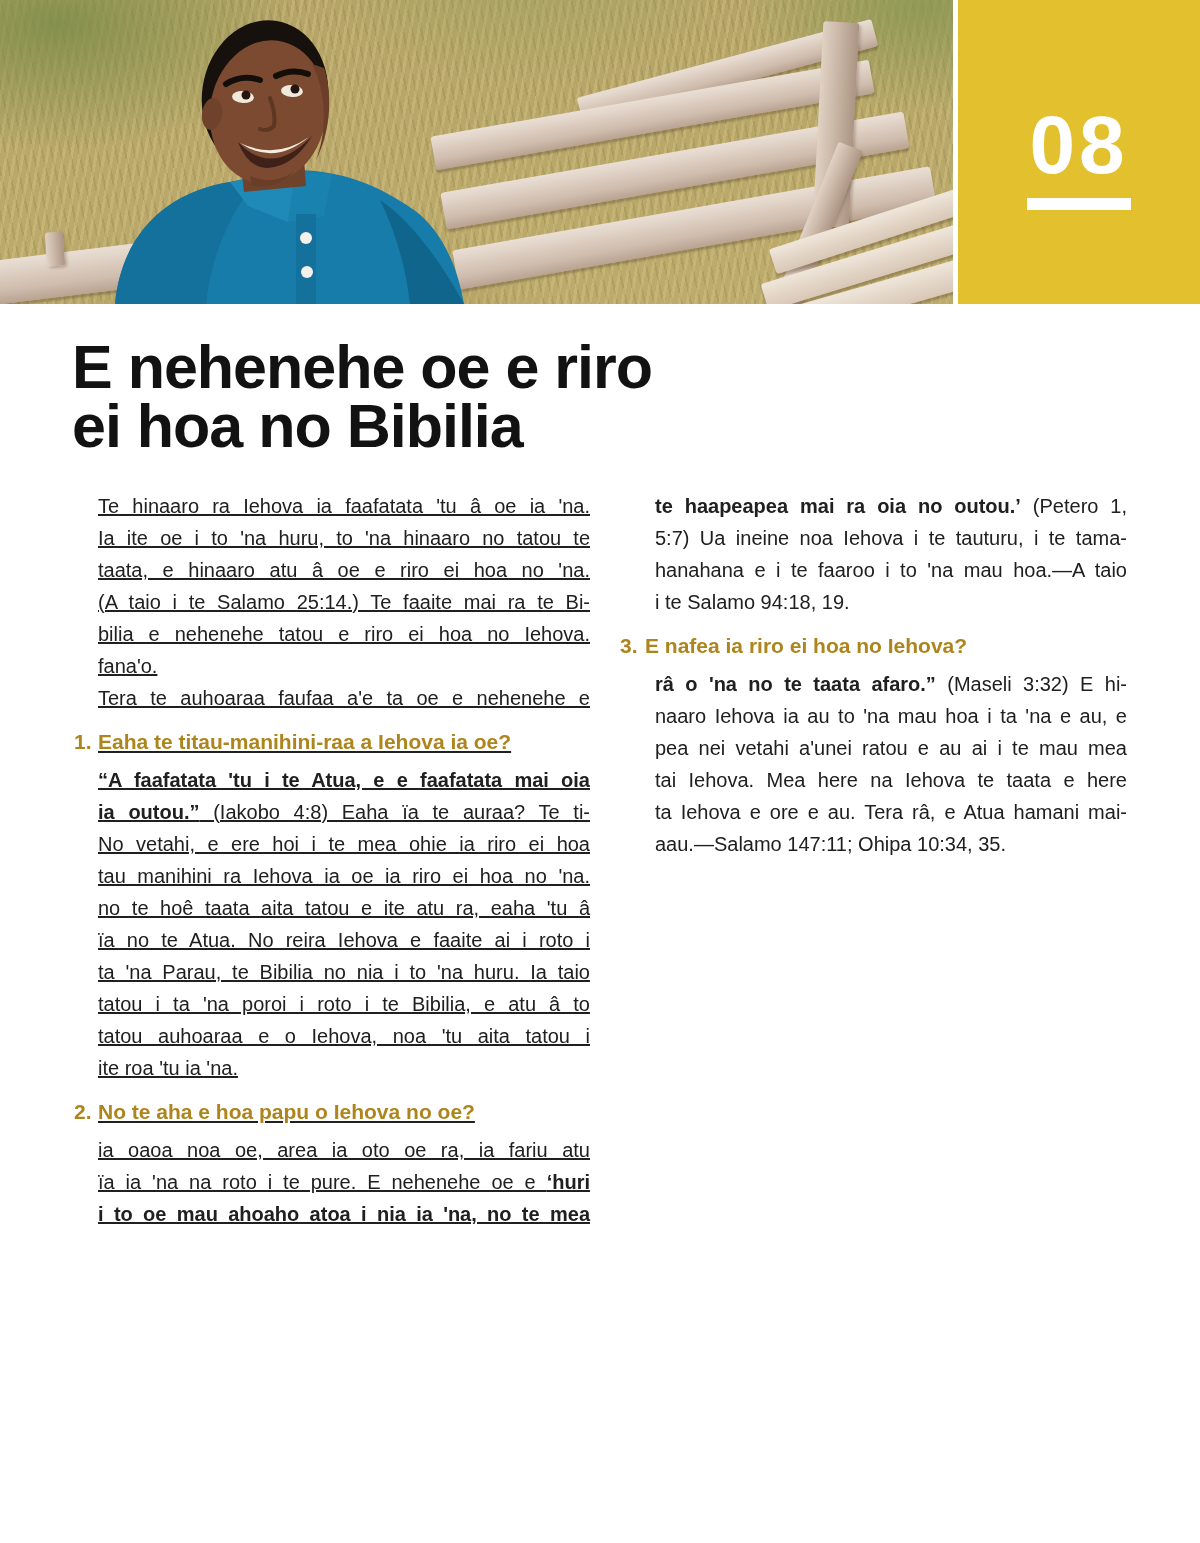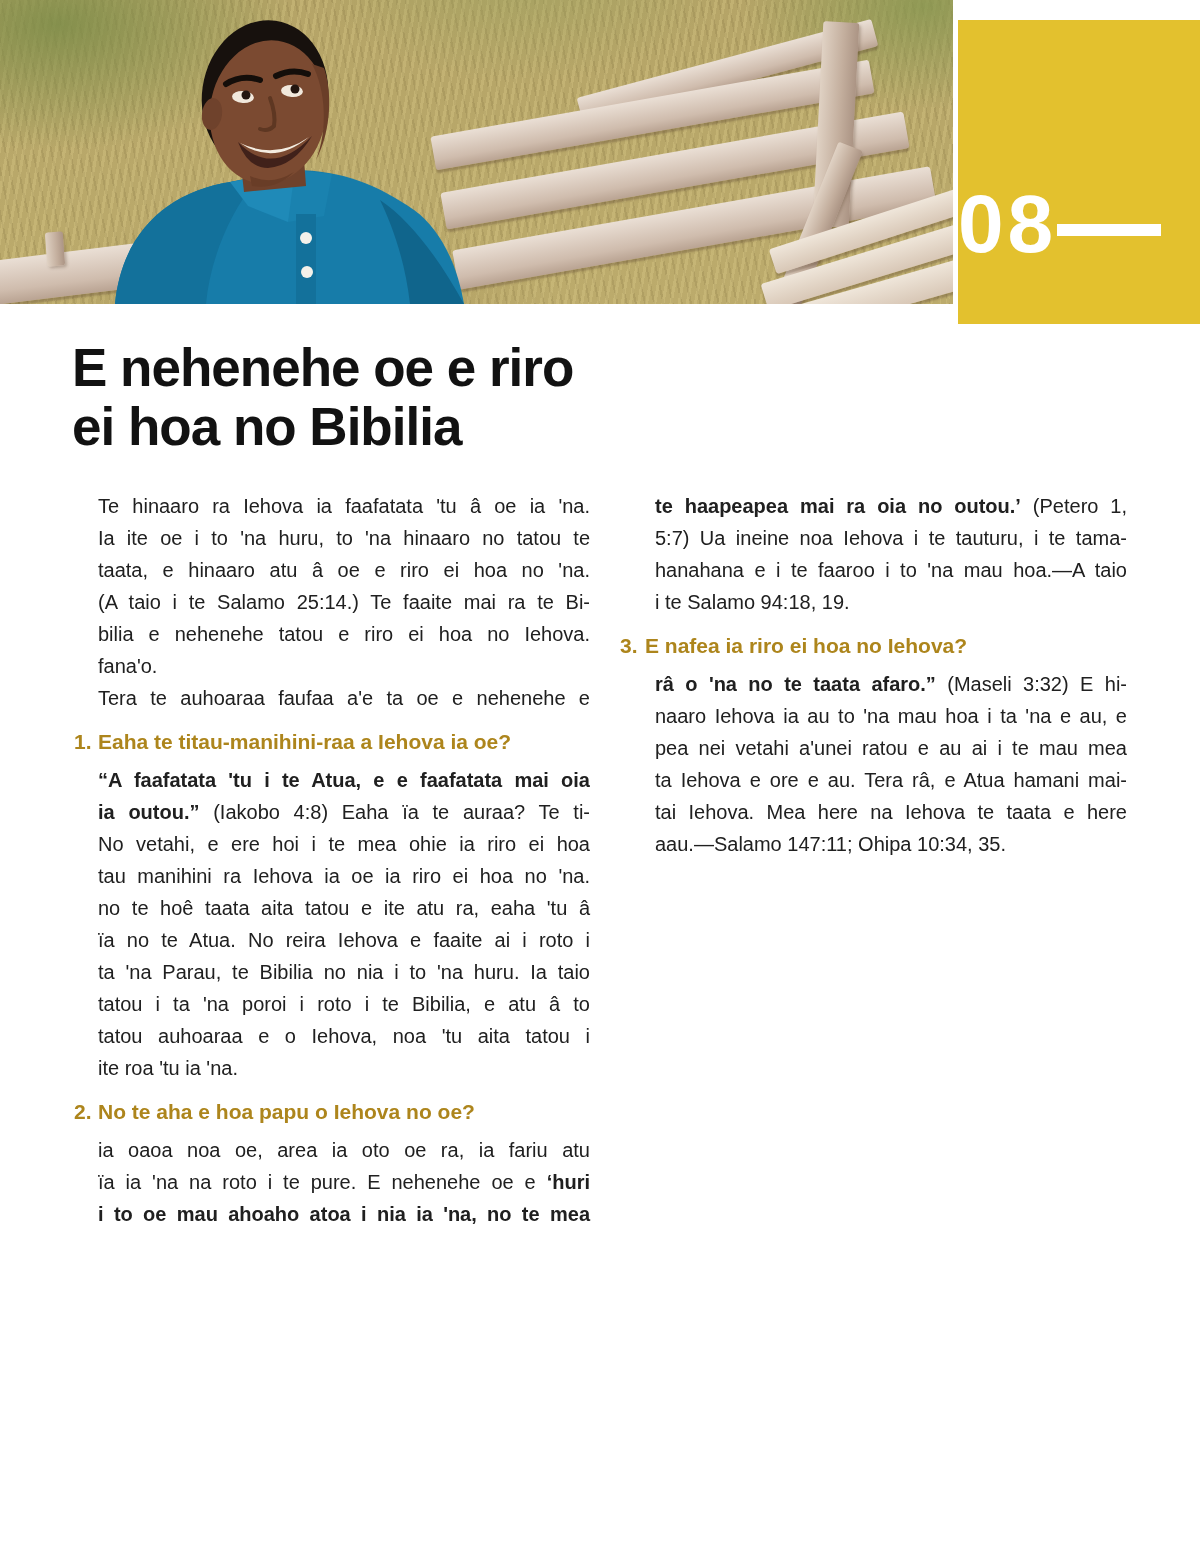--- a/index.html
+++ b/index.html
@@ -22,32 +22,32 @@
   .plank{position:absolute;border-radius:3px;
     background:linear-gradient(#eadfd5,#cfbcad 70%,#b9a392);
     box-shadow:0 3px 2px rgba(90,65,45,.35);}
   .plank.light{background:linear-gradient(#efe6da,#d8c7b6);}
   .post{position:absolute;border-radius:3px;
     background:linear-gradient(90deg,#e0d2c4,#c3ae9d 60%,#ab9484);
     box-shadow:2px 2px 3px rgba(90,65,45,.3);}
   
   .badge{
     position:absolute;left:958px;top:0;width:242px;height:304px;
-    display:flex;flex-direction:row;align-items:center;padding-top:104px;box-sizing:border-box;margin-top:20px;
+    display:flex;flex-direction:column;align-items:center;padding-top:104px;box-sizing:border-box;
   }
   .badge-num{font-size:82px;font-weight:700;color:#ffffff;line-height:1;letter-spacing:4px;}
   .badge-underline{width:104px;height:12px;background:#ffffff;margin-top:12px;}
   
   .title{
     position:absolute;left:72px;top:338px;width:620px;
-    font-size:53px;font-weight:700;line-height:59px;letter-spacing:-1px;color:#121212;
+    font-size:61px;font-weight:700;line-height:59px;letter-spacing:-1px;color:#121212;
   }
   
   .col{position:absolute;top:490px;}
-  .col.left{left:74px;width:516px;}
+  .col.left{left:74px;width:516px;text-decoration:underline;}
   .col.right{left:620px;width:507px;}
   .para{margin:0 0 0 24px;font-size:20px;line-height:32px;}
   .col.right .para{margin-left:35px;}
   .jline{text-align:justify;text-align-last:justify;}
   .jline.last{text-align-last:left;}
   .jline .b{font-weight:700;}
   .qhead{
     position:relative;padding-left:24px;margin-top:12px;margin-bottom:6px;
     font-size:21px;font-weight:700;line-height:32px;color:#ad851c;
   }
@@ -165,17 +165,17 @@
       <div class="jline last"><span>i te Salamo 94:18, 19.</span></div>
     </div>
   <div class="qhead">
     <span class="qnum">3.</span>
     <span>E nafea ia riro ei hoa no Iehova?</span>
   </div>
   <div class="para">
       <div class="jline"><span class="b">râ o 'na no te taata afaro.”</span><span> (Maseli 3:32) E hi-</span></div>
       <div class="jline"><span>naaro Iehova ia au to 'na mau hoa i ta 'na e au, e</span></div>
       <div class="jline"><span>pea nei vetahi a'unei ratou e au ai i te mau mea</span></div>
+      <div class="jline"><span>tai Iehova. Mea here na Iehova te taata e here</span></div>
       <div class="jline"><span>ta Iehova e ore e au. Tera râ, e Atua hamani mai-</span></div>
-      <div class="jline"><span>tai Iehova. Mea here na Iehova te taata e here</span></div>
       <div class="jline last"><span>aau.—Salamo 147:11; Ohipa 10:34, 35.</span></div>
     </div>
 </div>
 
 </body></html>

